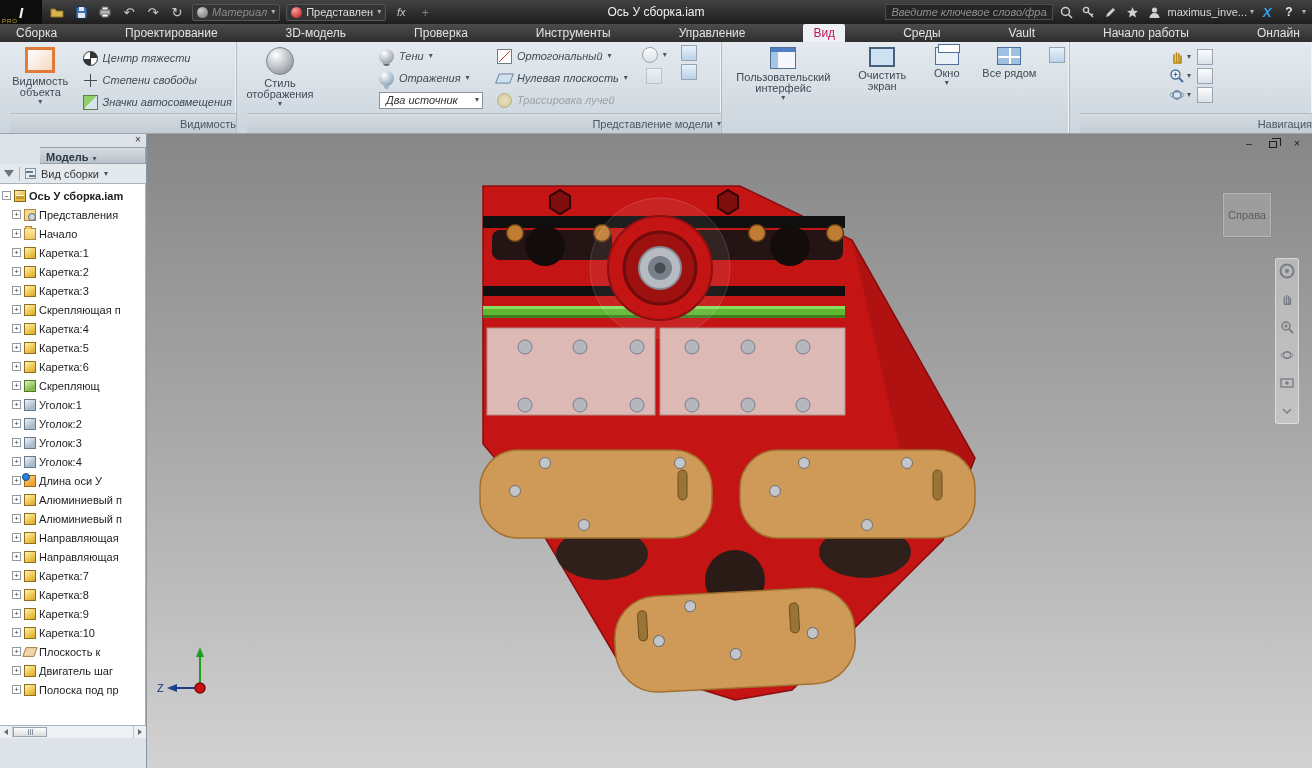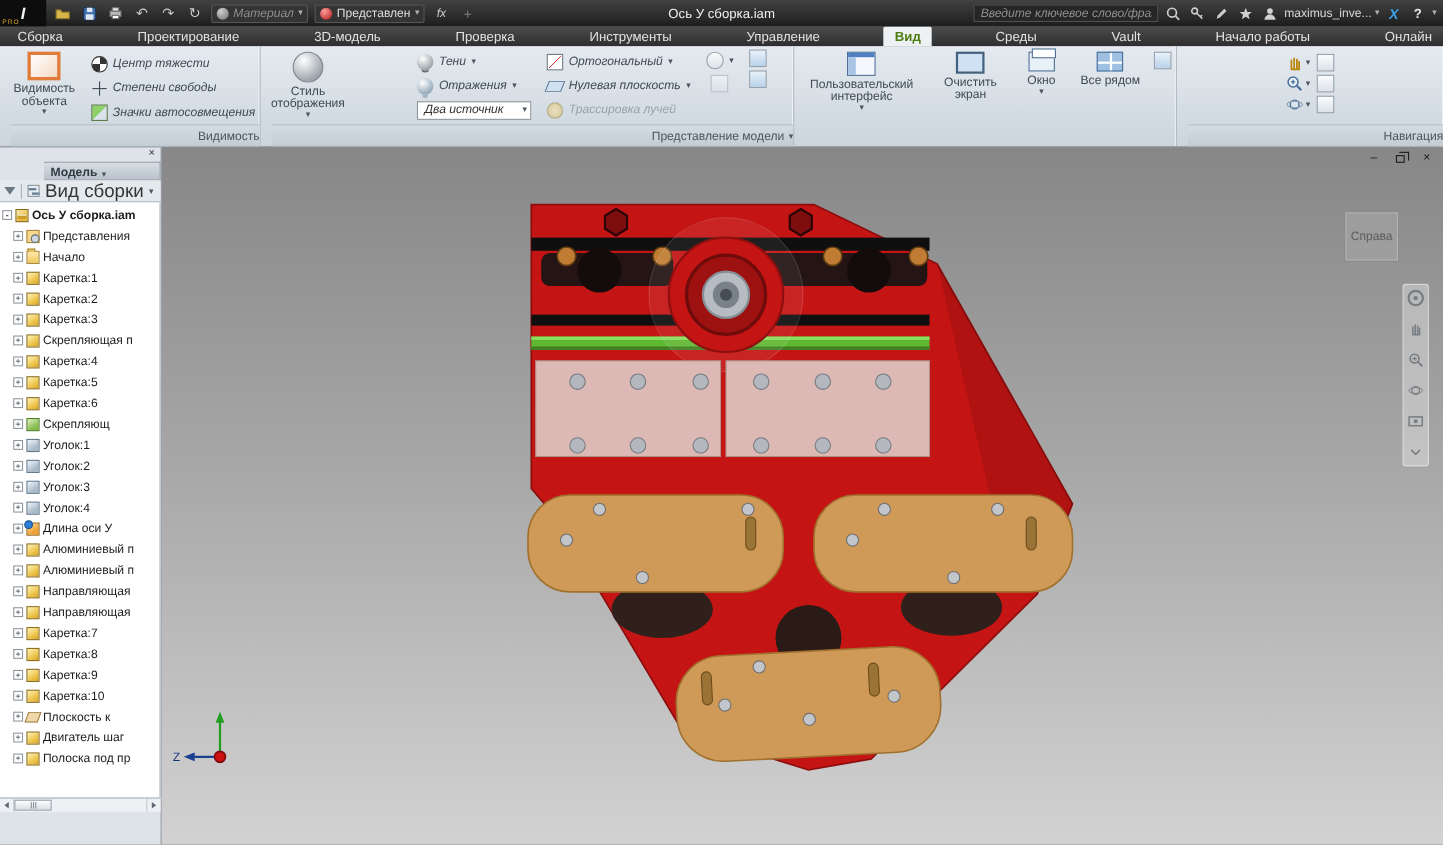--- a/index.html
+++ b/index.html
@@ -24,21 +24,21 @@
   .searchwrap { margin-left:auto; display:flex; align-items:center; gap:4px; }
   .search-input { width:168px; height:16px; background:#262626; border:1px solid #4e4e4e; color:#bbb; font-size:11px; font-style:italic; padding:0 5px; }
   .search-input::placeholder { color:#8f8f8f; }
   .user-box { display:flex; align-items:center; gap:3px; font-size:11px; color:#d8d8d8; }
   .xlogo { color:#3aa0e8; font-weight:bold; font-size:13px; font-style:italic; }
   .helpq { color:#e8e8e8; font-weight:bold; font-size:12px; }
 
   
   .tabsbar { height:18px; background:linear-gradient(#4c4c4c,#2e2e2e); display:flex; align-items:flex-end; padding-left:6px; flex:none; }
   .tab { height:18px; padding:0 10px; display:flex; align-items:center; color:#e2e2e2; font-size:12px; white-space:nowrap; cursor:default; }
-  .tab.active { background:#edf1f4; color:#4d7c0f; border-radius:2px 2px 0 0;font-weight:bold; }
+  .tab.active { background:#edf1f4; color:#be185d; border-radius:2px 2px 0 0; }
   .ribbon-toggle { margin-left:6px; margin-bottom:2px; width:20px; height:13px; background:#7e1418; border-radius:3px; display:flex; align-items:center; justify-content:center; }
   .ribbon-toggle .caret{ color:#fff; }
 
   
   .ribbon { height:92px; background:linear-gradient(#e4eaef,#ccd5dd); display:flex; flex:none; border-bottom:1px solid #9aa3ab; }
   .rpanel { display:flex; flex-direction:column; border-right:1px solid #b2bbc3; box-shadow:inset -1px 0 0 #f0f4f7; }
   .rpanel-body { flex:1; display:flex; align-items:flex-start; padding:3px 4px 0 4px; gap:6px; }
   .rpanel-label { height:20px; font-size:11px; color:#4b5660; display:flex; align-items:center; justify-content:flex-end; gap:4px; background:linear-gradient(#d5dce2,#c2ccd4); border-top:1px solid #b6bfc7;margin-left:10px; }
   .bigbtn { display:flex; flex-direction:column; align-items:center; width:78px; padding:2px 1px; text-align:center; font-size:11px; line-height:11px; color:#3f4a54; cursor:default; }
   .bigbtn .bic { margin-bottom:3px; }
@@ -87,21 +87,21 @@
   
   .browser { width:147px; flex:none; background:#dde3e9; border-right:1px solid #8d959d; display:flex; flex-direction:column; }
   .brow-dockstrip { height:13px; display:flex; justify-content:flex-end; align-items:center; padding-right:2px; }
   .brow-x { width:12px; height:11px; font-size:10px; line-height:10px; text-align:center; color:#333; cursor:default; }
   .brow-header { height:17px; background:linear-gradient(#d7dde3,#b9c2ca); border:1px solid #98a1a9; border-left:none; display:flex; align-items:flex-end; gap:4px; padding:0 6px; font-size:11px; font-weight:bold; color:#2e3a44;margin-left:40px; }
   .brow-toolbar { height:20px; display:flex; align-items:center; gap:5px; padding:0 4px; border-bottom:1px solid #aab2ba; background:#e4e9ee; }
   .funnel { width:0; height:0; border-left:5px solid transparent; border-right:5px solid transparent; border-top:7px solid #6a7680; position:relative; }
   .tree-mini { width:11px; height:11px; background:
       linear-gradient(#5f7a94,#5f7a94) 0 2px/7px 2px no-repeat,
       linear-gradient(#5f7a94,#5f7a94) 3px 6px/8px 2px no-repeat, #e9eef3; border:1px solid #8b949d; }
-  .brow-toolbar .flabel { font-size:17px; color:#333; }
+  .brow-toolbar .flabel { font-size:11px; color:#333; }
   .vdiv { width:1px; height:14px; background:#aab2ba; }
   .btree { flex:1; min-height:0; background:#fff; border-right:1px solid #aab2ba; overflow:hidden; padding-top:2px; }
   .trow { display:flex; align-items:center; gap:3px; height:19px; font-size:11px; color:#1c1c1c; padding-left:12px; white-space:nowrap; overflow:hidden; cursor:default; }
   .trow.root { font-weight:bold; }
   .exp { width:9px; height:9px; flex:none; border:1px solid #9098a0; background:#fff; font-size:8px; line-height:7px; text-align:center; color:#444; }
   .ic { width:12px; height:12px; flex:none; display:inline-block; position:relative; }
   .ic-assembly { background:linear-gradient(145deg,#fff0b0,#e8b83a 70%); border:1px solid #8a6a20; }
   .ic-assembly::after { content:""; position:absolute; left:1px; top:4px; width:8px; height:3px; background:#c89a2a; border-top:1px solid #fff; }
   .ic-views { background:#f6d98e; border:1px solid #ab8a44; }
   .ic-views::after { content:""; position:absolute; right:-1px; bottom:-1px; width:6px; height:6px; border-radius:50%; background:#cdd6de; border:1px solid #5d6d7c; }

